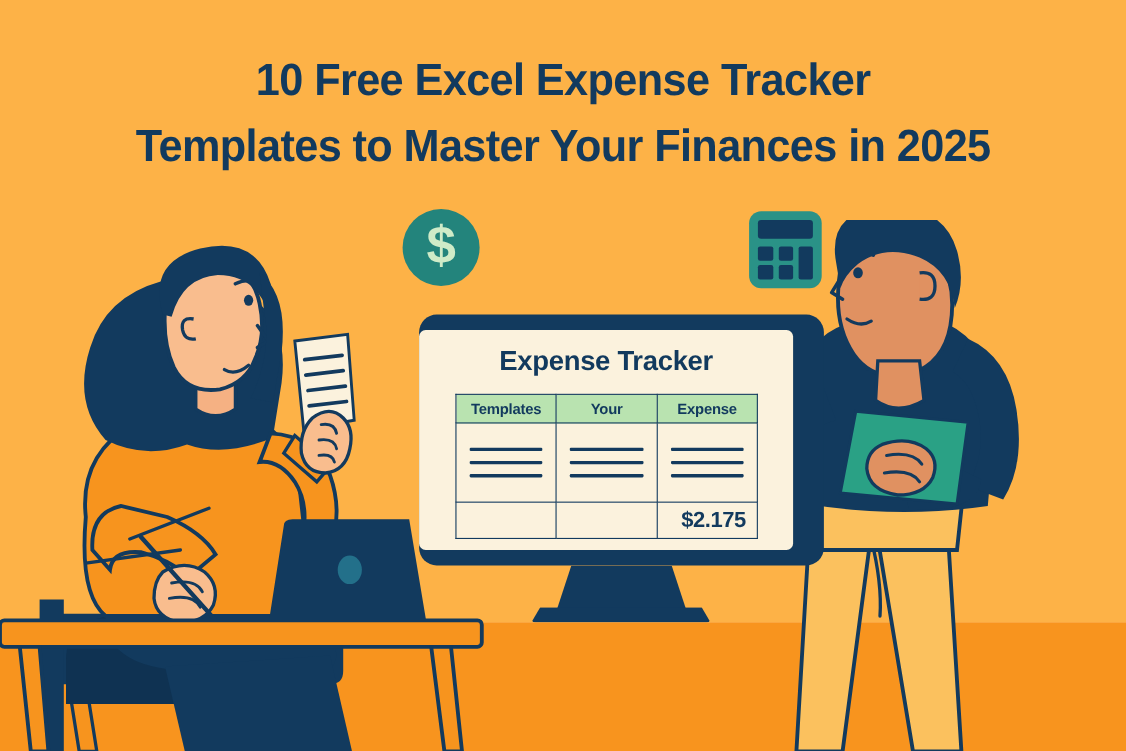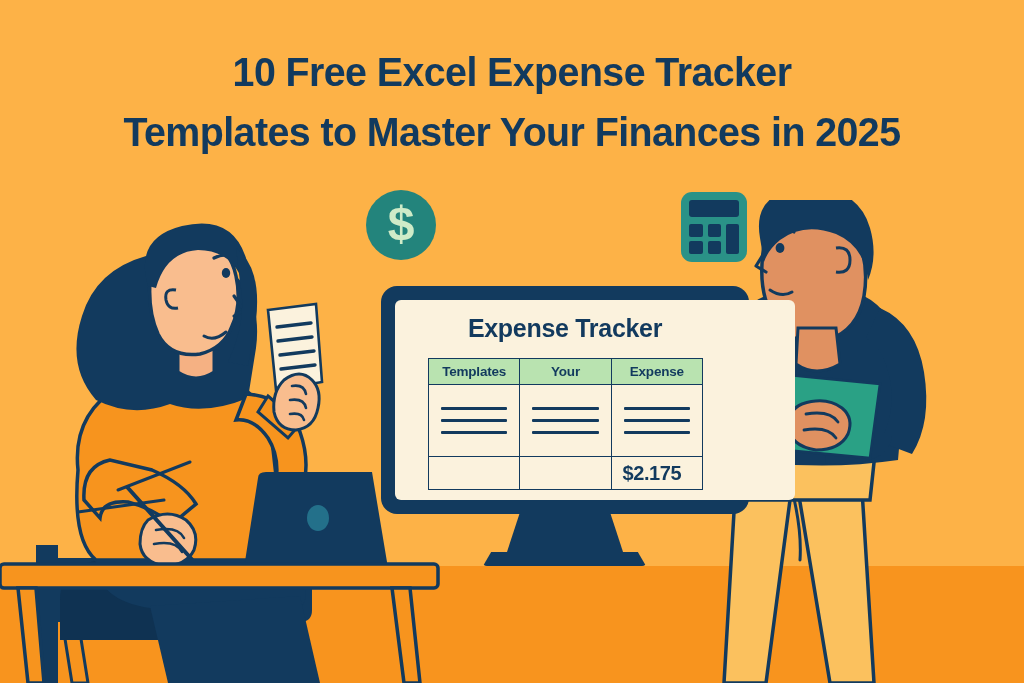--- a/index.html
+++ b/index.html
@@ -51,21 +51,21 @@
   .calc .k3{left:8px;top:49px;width:14px;height:13px;}
   .calc .k4{left:27px;top:49px;width:13px;height:13px;}
   .calc .ktall{left:45px;top:32px;width:13px;height:30px;}
 
   
   .monitor{
     position:absolute;left:381px;top:286px;width:368px;height:228px;
     background:#123a5e;border-radius:16px;
   }
   .screen{
-    position:absolute;left:14px;top:14px;width:400px;height:200px;
+    position:absolute;left:0;top:14px;width:340px;height:200px;
     background:#fbf2dd;border-radius:6px;overflow:hidden;
   }
   .screen-title{
     position:absolute;left:0;top:14px;width:340px;text-align:center;
     color:#123a5e;font-weight:700;font-size:25px;letter-spacing:-0.3px;
   }
   .tbl{
     position:absolute;left:33px;top:58px;width:275px;
     border-collapse:collapse;table-layout:fixed;
   }
@@ -73,21 +73,21 @@
     border:1.6px solid #123a5e;
     padding:0;
     box-sizing:border-box;
   }
   .tbl th{
     background:#b9e3b0;color:#123a5e;
     font-weight:700;font-size:13.5px;height:26px;text-align:center;
     letter-spacing:-0.2px;
   }
   .tbl td.lines{height:72px;vertical-align:middle;padding:0 12px;}
-  .tbl td.total{height:33px;text-align:center;padding-right:10px;
+  .tbl td.total{height:33px;text-align:right;padding-right:10px;
     color:#123a5e;font-weight:700;font-size:20px;letter-spacing:-0.4px;}
   .tbl td.blank{height:33px;}
   .ln{height:3px;background:#123a5e;border-radius:1px;margin:9px 0;}
   .ln:first-child{margin-top:6px;}
   .ln:last-child{margin-bottom:6px;}
 
   .stand-neck{
     position:absolute;left:505px;top:514px;width:120px;height:44px;
     background:#123a5e;
     clip-path:polygon(12% 0,88% 0,100% 100%,0 100%);

